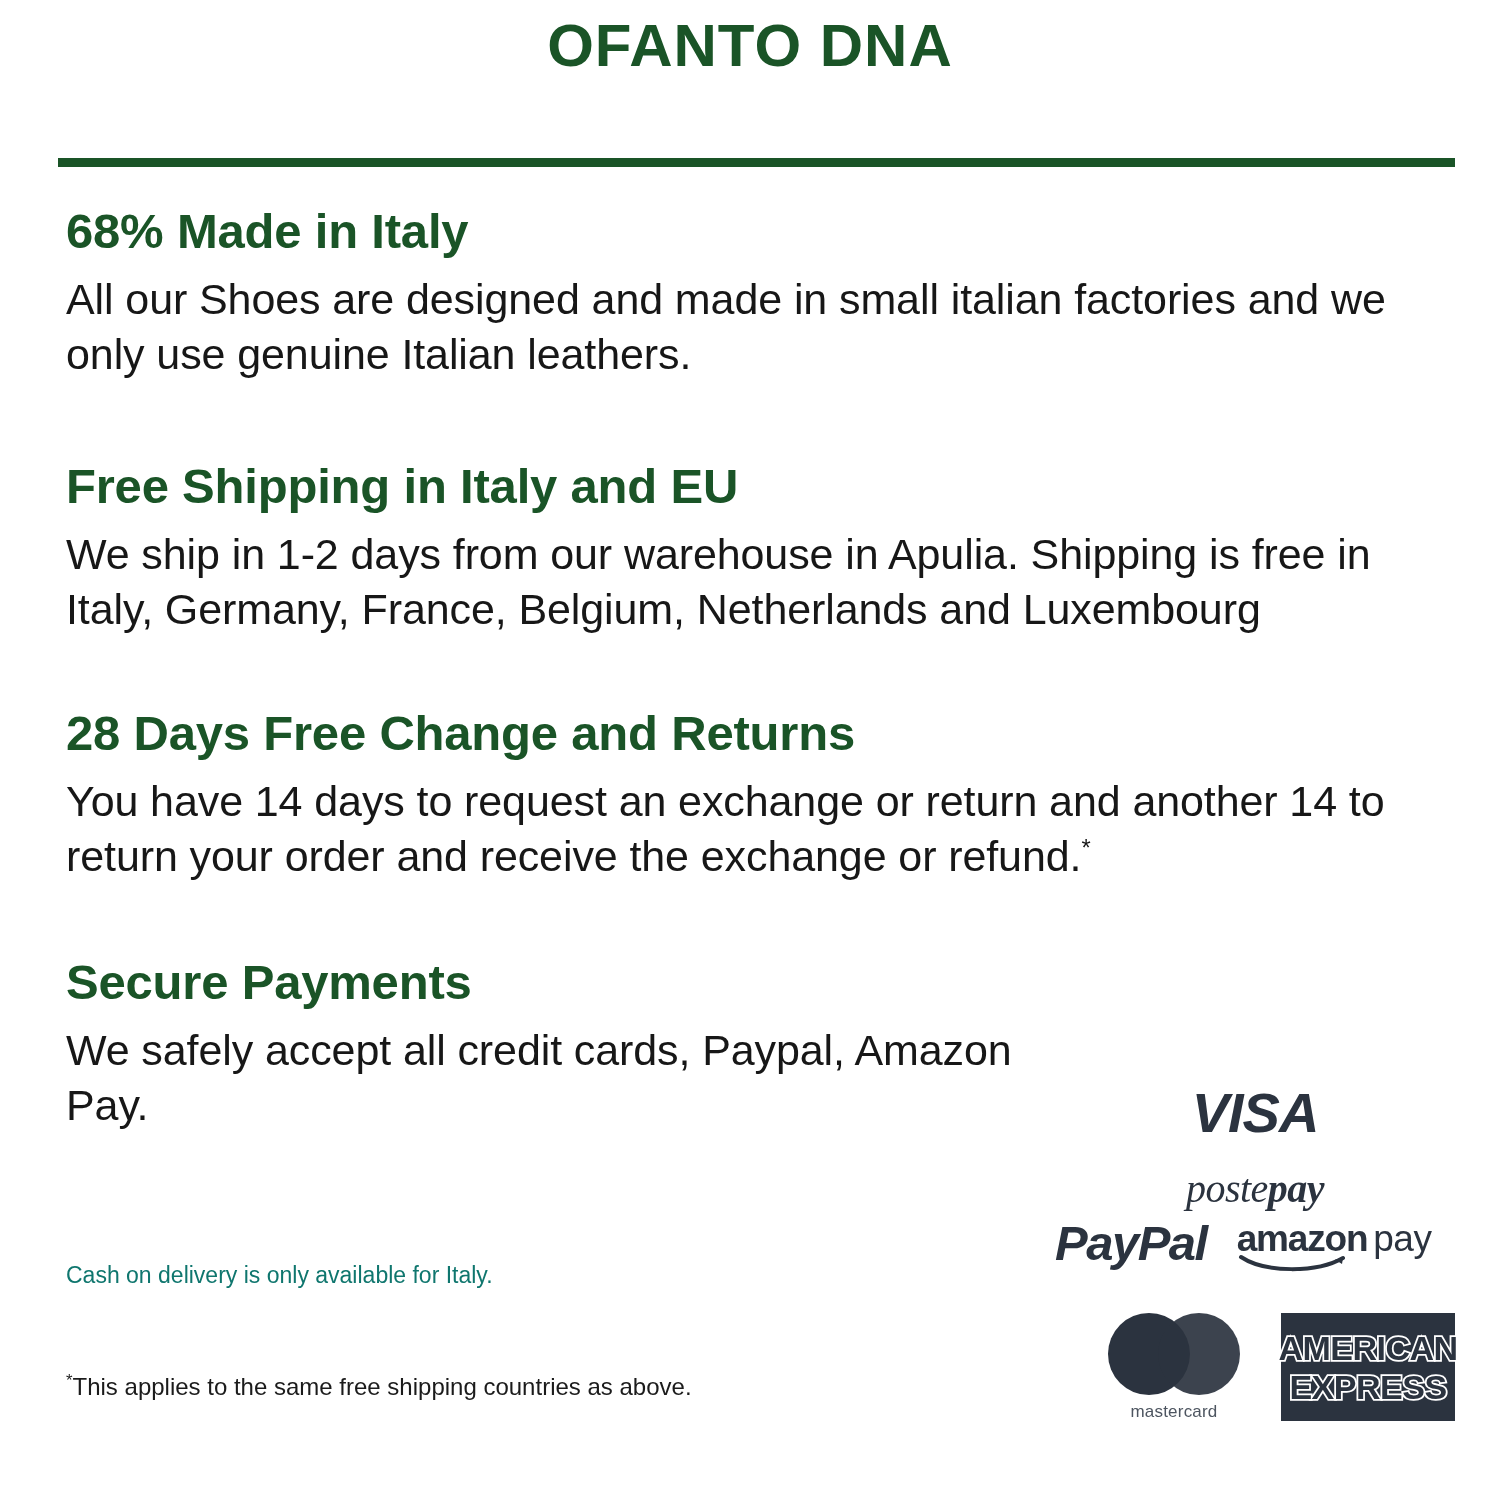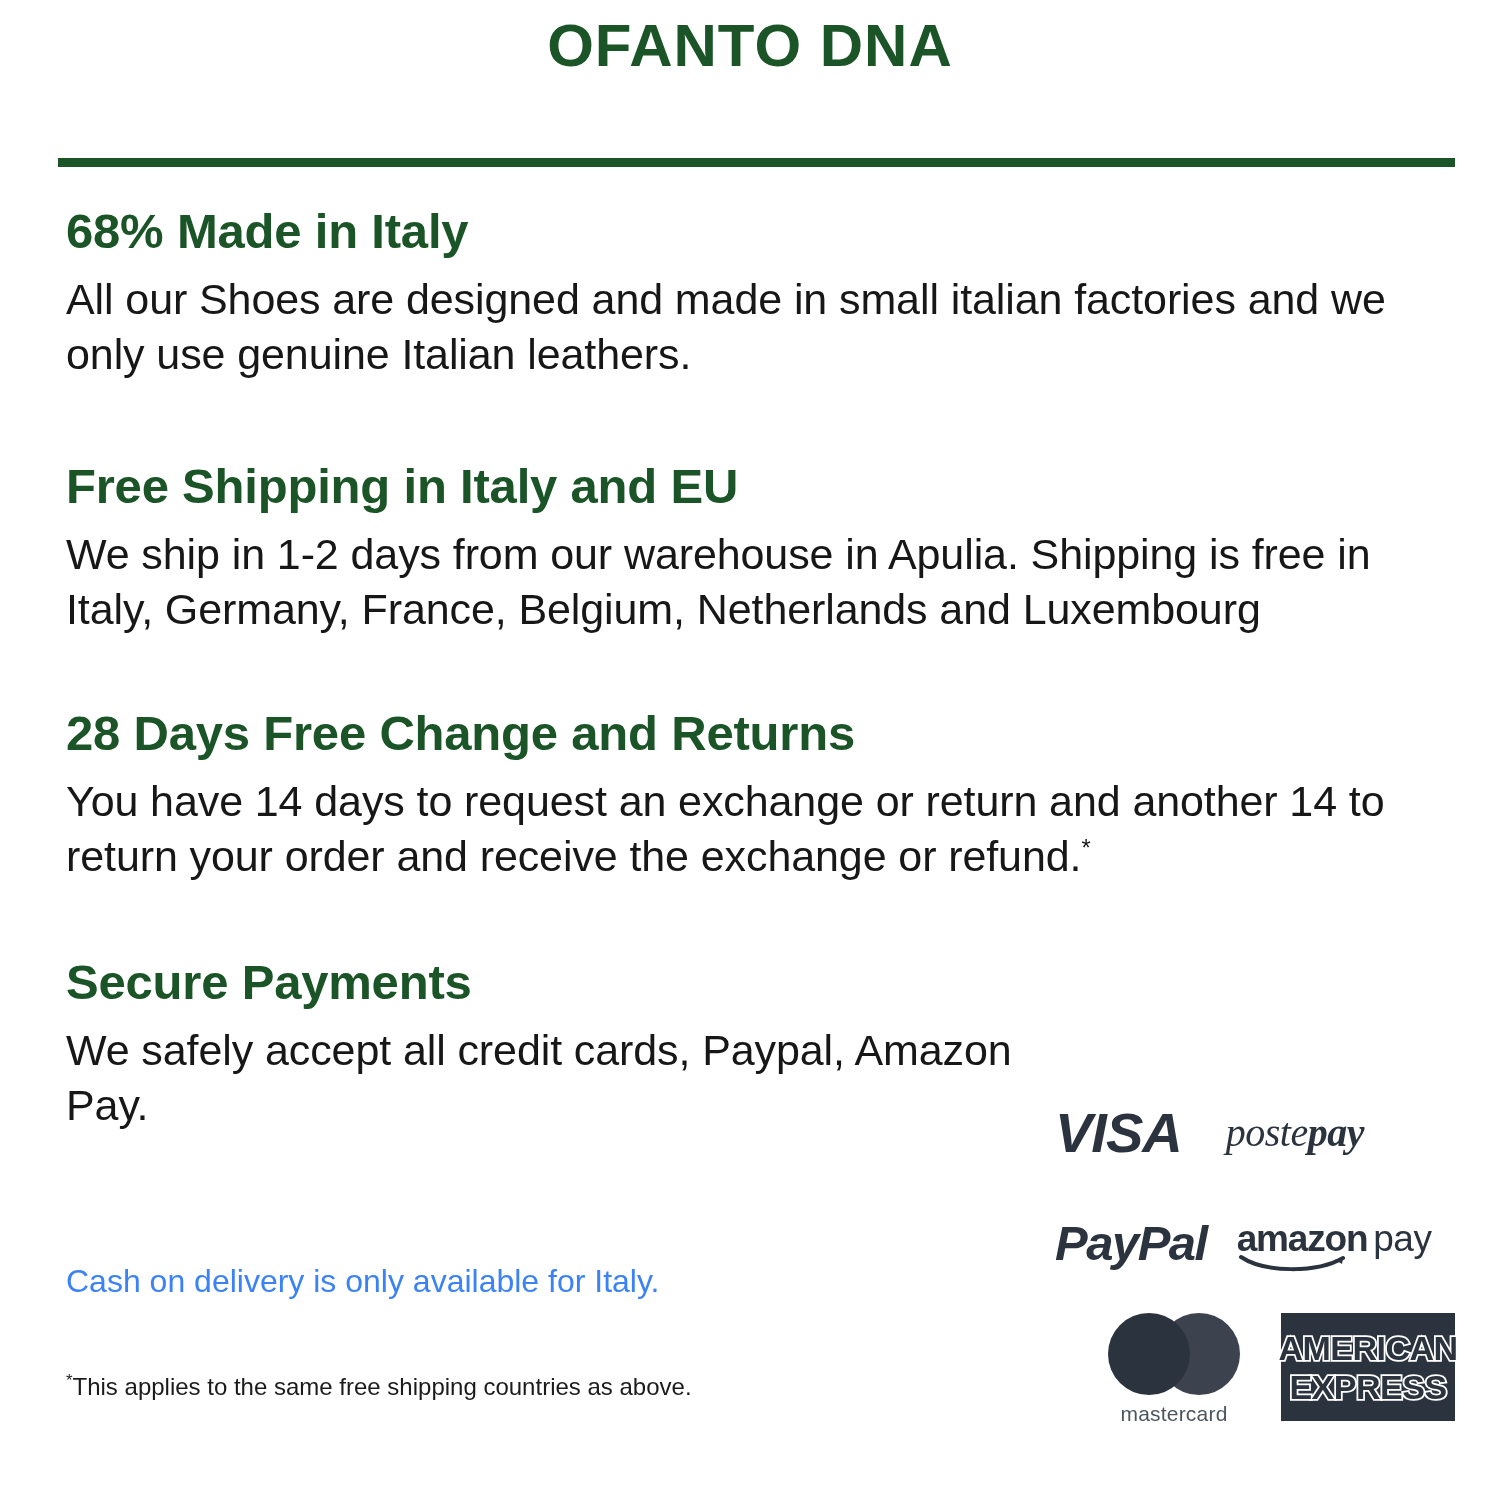--- a/index.html
+++ b/index.html
@@ -88,22 +88,22 @@
 
   
   .payments-row {
     position: relative;
     display: flex;
     align-items: flex-end;
   }
   .payments-left { width: 950px; flex: 0 0 950px; }
 
   .note-cod {
-    color: #3b82f6;
-    font-size: 32px;
+    color: #0f766e;
+    font-size: 23px;
     line-height: 1.3;
     margin: 128px 0 0 0;
   }
 
   .footnote {
     position: absolute;
     left: 66px;
     top: 1371px;
     color: #1b1b1b;
     font-size: 24px;
@@ -120,21 +120,21 @@
     position: absolute;
     top: 1085px;
     left: 1055px;
     width: 400px;
   }
   .logo-line {
     display: flex;
     align-items: center;
     height: 96px;
   }
-  .logo-line.r1 { justify-content: flex-start; gap: 44px; }
+  .logo-line.r1 { justify-content: flex-start; gap: 28px; flex-direction: column; }
   .logo-line.r2 { justify-content: flex-start; gap: 30px; margin-top: 14px; }
   .logo-line.r3 { justify-content: flex-start; gap: 36px; margin-top: 22px; align-items: flex-start; padding-left: 48px;}
 
   
   .visa {
     font-family: "Liberation Sans", sans-serif;
     font-weight: 700;
     font-style: italic;
     font-size: 56px;
     letter-spacing: -1px;
@@ -212,21 +212,21 @@
     width: 82px;
     height: 82px;
     border-radius: 50%;
     background: #2b333f;
   }
   .mc-circles .mc-left  { left: 0; }
   .mc-circles .mc-right { right: 0; opacity: 0.92; }
   .mc-label {
     margin-top: 7px;
     font-family: "Liberation Sans", sans-serif;
-    font-size: 21px;
+    font-size: 17px;
     color: #4d5560;
     letter-spacing: 0.2px;
   }
 
   
   .amex {
     background: #2b333f;
     width: 174px;
     height: 108px;
     display: flex;

